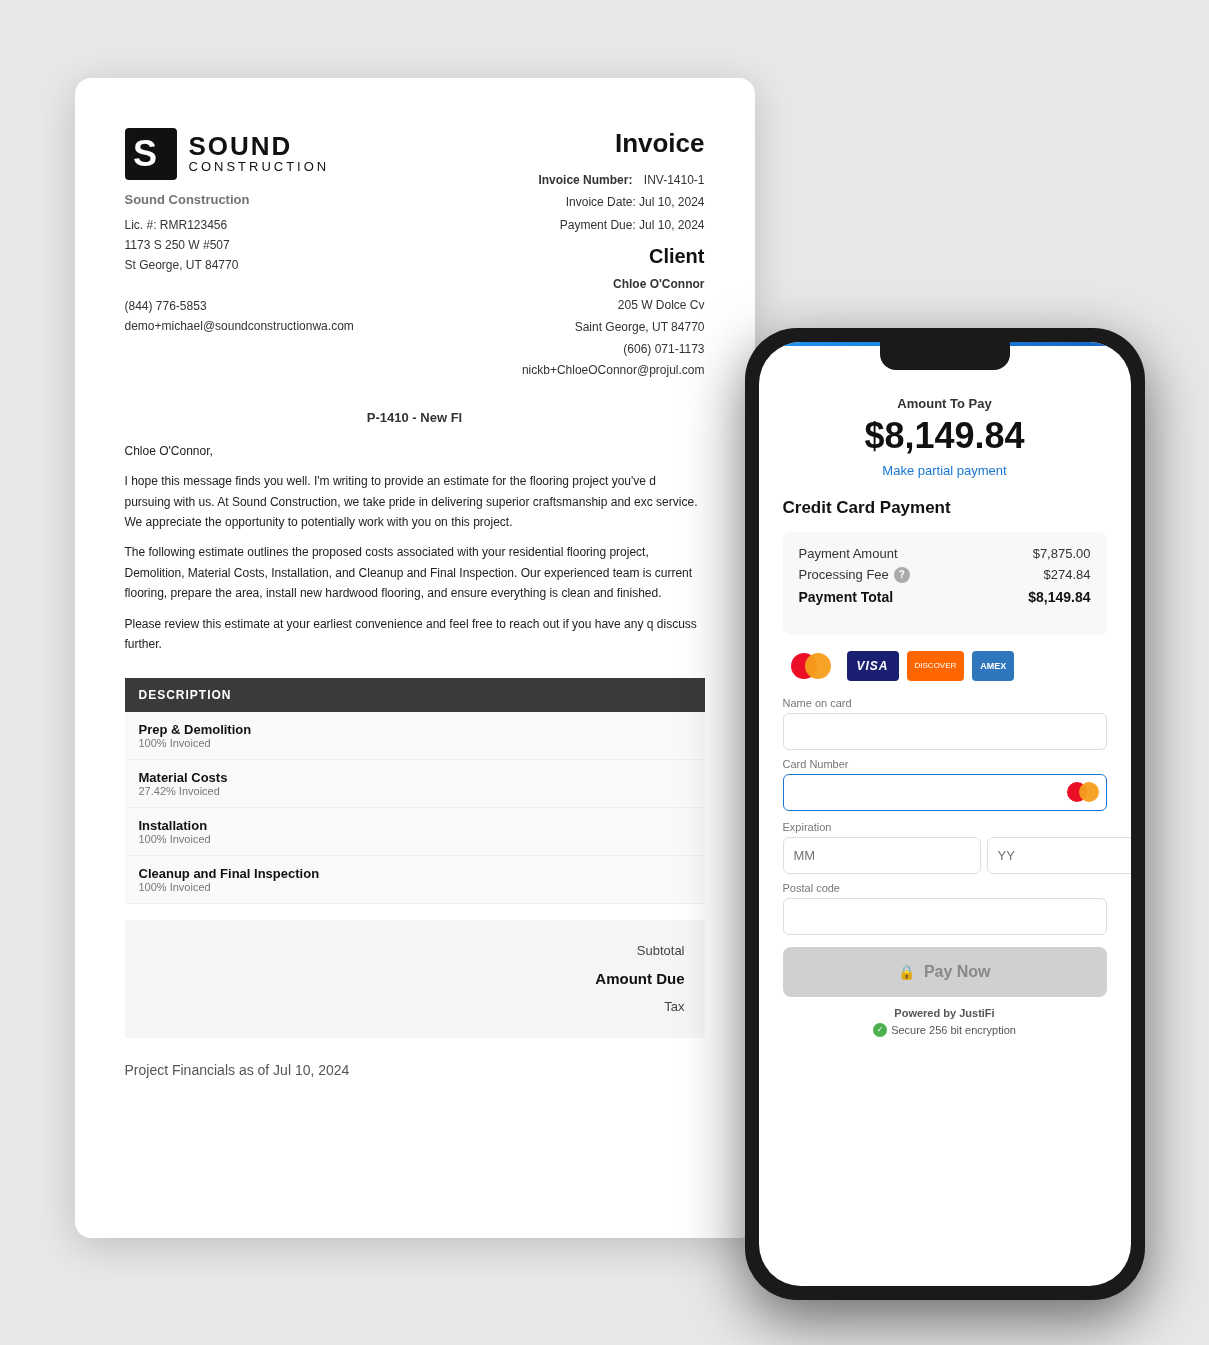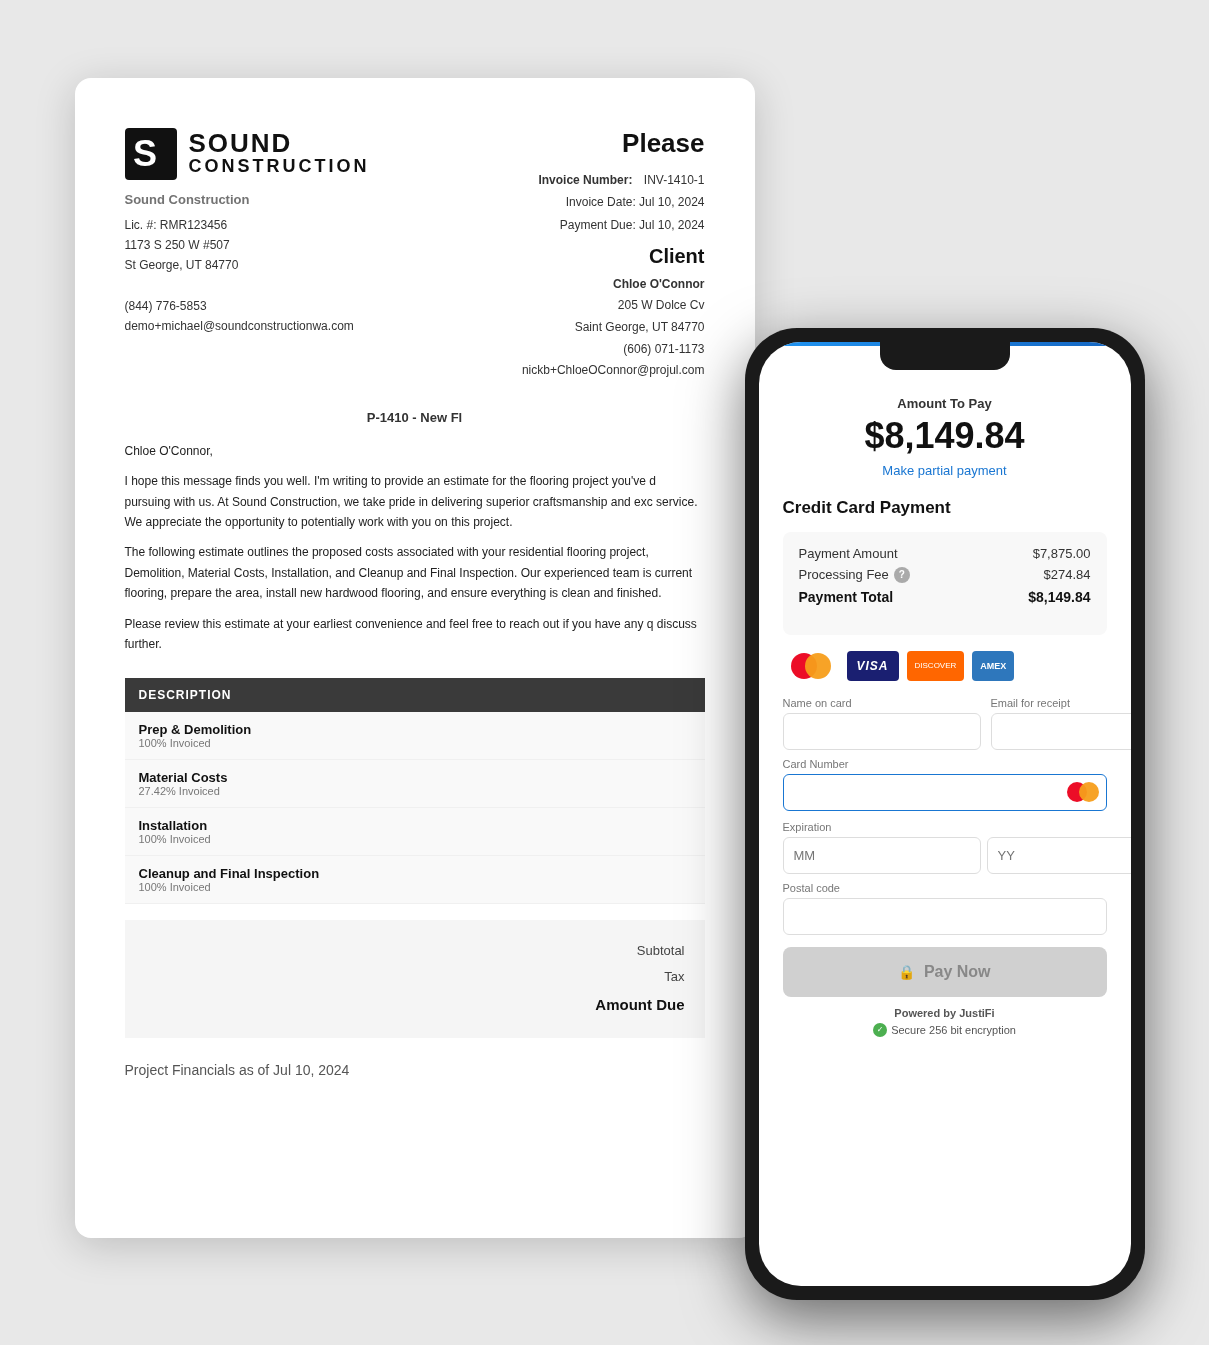--- a/index.html
+++ b/index.html
@@ -67,22 +67,22 @@
     .logo-sound {
       font-size: 26px;
       font-weight: 900;
       letter-spacing: 2px;
       color: #111;
       text-transform: uppercase;
       line-height: 1;
     }
 
     .logo-construction {
-      font-size: 18px;
-      font-weight: 700;
+      font-size: 13px;
+      font-weight: 400;
       letter-spacing: 3px;
       color: #111;
       text-transform: uppercase;
     }
 
     .company-name {
       font-size: 13px;
       font-weight: 800;
       color: #737373;
       margin-bottom: 8px;
@@ -548,21 +548,21 @@
           <div>Lic. #: RMR123456</div>
           <div>1173 S 250 W #507</div>
           <div>St George, UT 84770</div>
           <br>
           <div>(844) 776-5853</div>
           <div>demo+michael@soundconstructionwa.com</div>
         </div>
       </div>
 
       <div class="invoice-right">
-        <div class="invoice-title">Please</div>
+        <div class="invoice-title">Invoice</div>
         <div class="invoice-meta">
           <div>
             <span class="label">Invoice Number:</span>
             <span>INV-1410-1</span>
           </div>
           <div>
             <span>Invoice Date:</span>
             <span>Jul 10, 2024</span>
           </div>
           <div>
@@ -622,25 +622,25 @@
           <div class="desc-item-sub">100% Invoiced</div>
         </td>
       </tr>
     </tbody>
       </table>
 
     <div class="totals-section">
       <div class="totals-row">
         <span>Subtotal</span>
       </div>
+      <div class="totals-row bold">
+        <span>Amount Due</span>
+      </div>
       <div class="totals-row">
         <span>Tax</span>
-      </div>
-      <div class="totals-row bold">
-        <span>Amount Due</span>
       </div>
     </div>
 
     <div class="footer-note">Project Financials as of Jul 10, 2024</div>
   </div>
 
   <div class="phone-wrapper">
     <div class="phone-shell">
       <div class="phone-notch"></div>
       <div class="phone-screen">
@@ -683,24 +683,20 @@
             <div class="card-logo card-visa">VISA</div>
             <div class="card-logo card-discover">DISCOVER</div>
             <div class="card-logo card-amex">AMEX</div>
           </div>
 
           <div class="form-row">
             <div class="form-group">
               <label class="form-label">Name on card</label>
               <input class="form-input" type="text" value="" style="">
             </div>
-            <div class="form-group">
-              <label class="form-label">Email for receipt</label>
-              <input class="form-input" type="text" value="" style="">
-            </div>
           </div>
 
           <div class="form-group" style="margin-bottom:10px">
             <label class="form-label">Card Number</label>
             <div class="card-number-wrapper">
               <input class="form-input highlighted" type="text" value="" style="width: 100%;">
               <span class="card-number-mc">
                 <div class="mc-circles" style="width:32px;height:20px">
                   <div class="mc-left" style="width:20px;height:20px"></div>
                   <div class="mc-right" style="width:20px;height:20px"></div>

